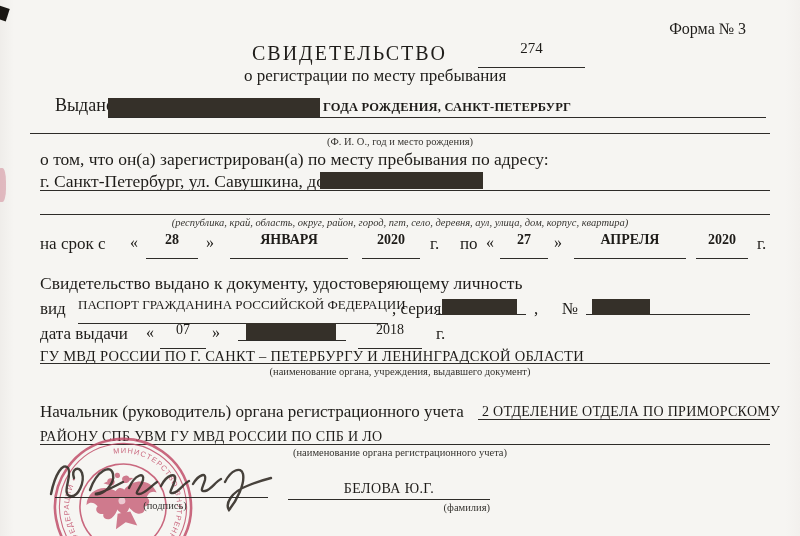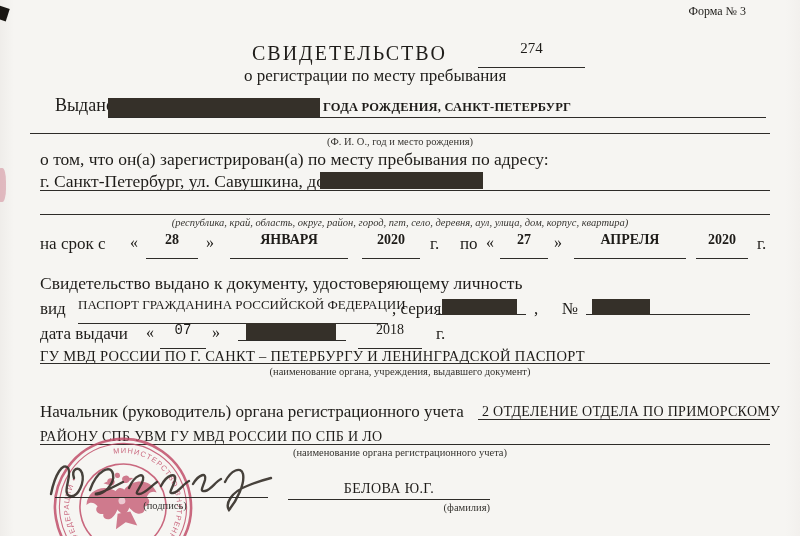--- a/index.html
+++ b/index.html
@@ -22,21 +22,21 @@
   .smudge{background:rgba(198,96,117,.38);border-radius:40%;}
 </style>
 </head>
 <body>
 
 <div class="page">
 
   <div class="abs corner-mark" style="left:-3px;top:7px;width:11px;height:13px;"></div>
   <div class="abs smudge" style="left:-3px;top:168px;width:9px;height:34px;"></div>
 
-  <div class="abs" style="right:54px;top:4px;font-size:12px;text-align:center;">Форма № 3</div>
+  <div class="abs" style="right:54px;top:20px;font-size:16px;text-align:center;">Форма № 3</div>
 
   <div class="abs" style="left:252px;top:42px;font-size:20px;letter-spacing:2px;white-space:nowrap;">СВИДЕТЕЛЬСТВО</div>
   <div class="abs fill normal" style="left:478px;top:40px;width:107px;font-size:15px;">274</div>
   <div class="abs body-text" style="left:244px;top:66px;">о регистрации по месту пребывания</div>
 
   <div class="abs" style="left:55px;top:95px;font-size:18px;">Выдано</div>
   <div class="abs redact" style="left:108px;top:98px;width:212px;height:19px;"></div>
   <div class="abs" style="left:323px;top:100px;font-size:12.5px;font-weight:bold;letter-spacing:.2px;white-space:nowrap;">ГОДА РОЖДЕНИЯ, САНКТ-ПЕТЕРБУРГ</div>
   <div class="abs rule" style="left:108px;top:117px;width:658px;"></div>
 
@@ -71,28 +71,28 @@
   <div class="abs body-text" style="left:392px;top:299px;">, серия</div>
   <div class="abs rule" style="left:436px;top:314px;width:90px;"></div>
   <div class="abs redact" style="left:442px;top:299px;width:75px;height:16px;"></div>
   <div class="abs body-text" style="left:534px;top:299px;">,</div>
   <div class="abs body-text" style="left:562px;top:299px;">№</div>
   <div class="abs rule" style="left:586px;top:314px;width:164px;"></div>
   <div class="abs redact" style="left:592px;top:299px;width:58px;height:16px;"></div>
 
   <div class="abs body-text" style="left:40px;top:324px;">дата выдачи</div>
   <div class="abs quote" style="left:146px;top:324px;">«</div>
-  <div class="abs fill normal" style="left:160px;top:322px;width:46px;font-family:Liberation Mono, monospace;">07</div>
+  <div class="abs fill normal" style="left:160px;top:322px;width:46px;">07</div>
   <div class="abs quote" style="left:212px;top:324px;">»</div>
   <div class="abs rule" style="left:238px;top:340px;width:108px;"></div>
   <div class="abs redact" style="left:246px;top:323px;width:90px;height:17px;"></div>
   <div class="abs fill normal" style="left:358px;top:322px;width:64px;">2018</div>
   <div class="abs body-text" style="left:436px;top:324px;">г.</div>
 
-  <div class="abs caps" style="left:40px;top:348px;font-size:14.5px;">ГУ МВД РОССИИ ПО Г. САНКТ – ПЕТЕРБУРГУ И ЛЕНИНГРАДСКОЙ ПАСПОРТ</div>
+  <div class="abs caps" style="left:40px;top:348px;font-size:14.5px;">ГУ МВД РОССИИ ПО Г. САНКТ – ПЕТЕРБУРГУ И ЛЕНИНГРАДСКОЙ ОБЛАСТИ</div>
   <div class="abs rule" style="left:40px;top:363px;width:730px;"></div>
   <div class="abs caption center" style="left:0;top:366px;width:800px;">(наименование органа, учреждения, выдавшего документ)</div>
 
   <div class="abs body-text" style="left:40px;top:402px;">Начальник (руководитель) органа регистрационного учета</div>
   <div class="abs caps" style="left:482px;top:404px;">2 ОТДЕЛЕНИЕ ОТДЕЛА  ПО ПРИМОРСКОМУ</div>
   <div class="abs rule" style="left:478px;top:419px;width:292px;"></div>
   <div class="abs caps" style="left:40px;top:429px;">РАЙОНУ СПБ УВМ  ГУ  МВД РОССИИ  ПО СПБ  И  ЛО</div>
   <div class="abs rule" style="left:40px;top:444px;width:730px;"></div>
   <div class="abs caption center" style="left:0;top:447px;width:800px;">(наименование органа регистрационного учета)</div>
 

